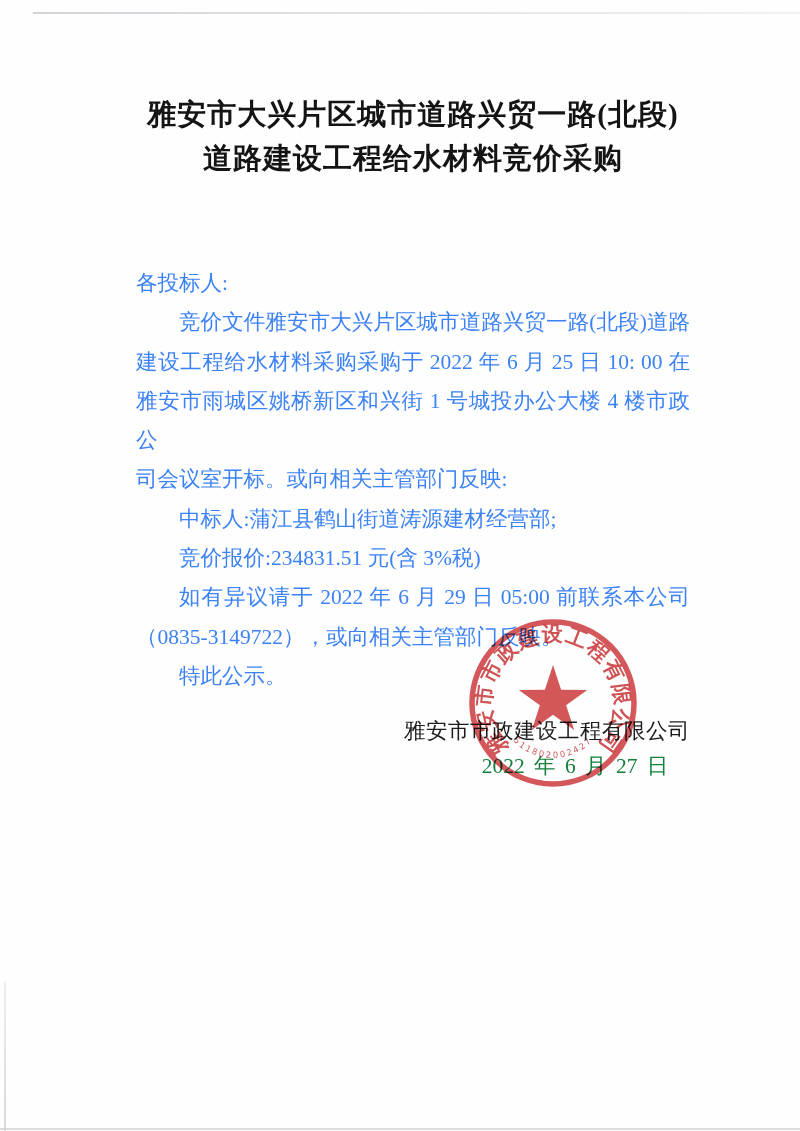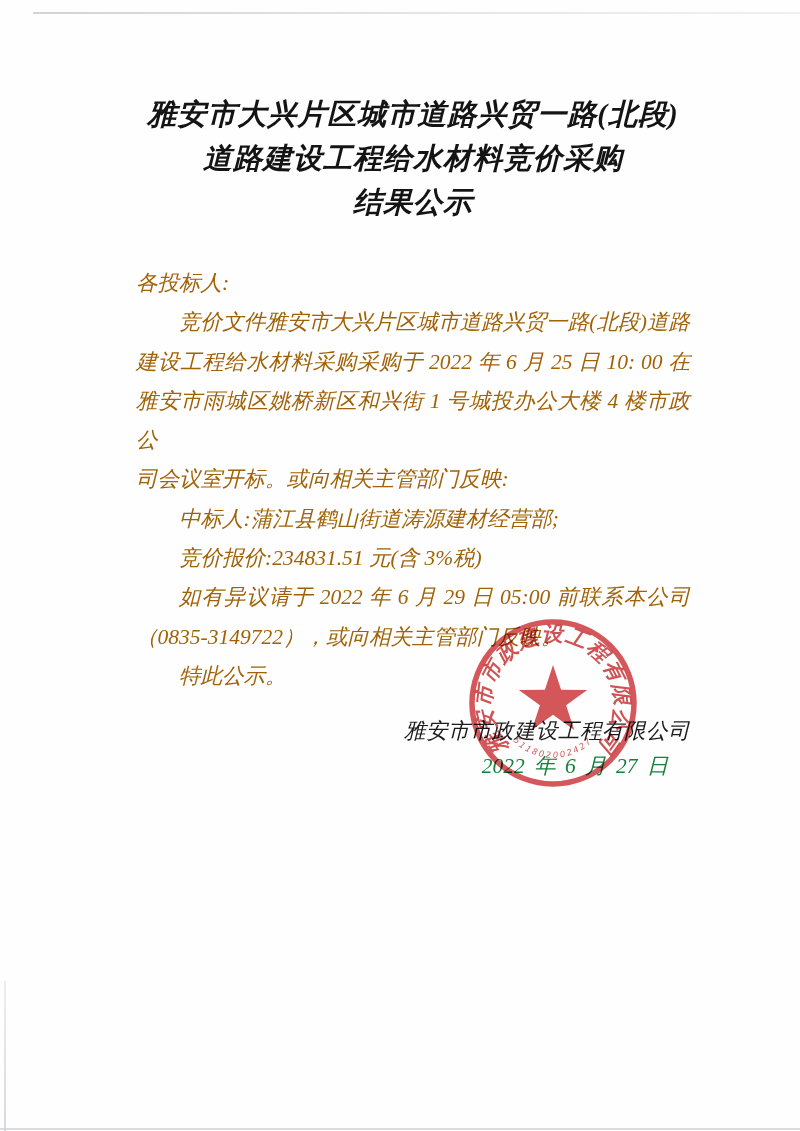--- a/index.html
+++ b/index.html
@@ -4,21 +4,21 @@
 <style>
   html, body { margin: 0; padding: 0; }
   body {
     width: 800px; height: 1131px;
     background: #ffffff;
     position: relative;
     overflow: hidden;
     font-family: "Liberation Serif", "DejaVu Serif", serif;
     color: #1d1d1f;
   }
-  .page { position: absolute; inset: 0; background: #fefefe; font-style: italic; }
+  .page { position: absolute; inset: 0; background: #fefefe; }
 
   
   .scan-edge-top {
     position: absolute; top: 12px; left: 33px; right: 0; height: 2px;
     background: linear-gradient(to right, #caccd2, #e2e3e8 60%, #eceef2);
     opacity: .85;
   }
   .scan-edge-bottom {
     position: absolute; bottom: 1px; left: 0; right: 0; height: 2px;
     background: #d2d3d8; opacity: .8;
@@ -32,21 +32,21 @@
   .title-block {
     position: absolute; left: 136px; top: 92px; width: 554px;
     text-align: center;
     font-size: 29px; font-weight: bold; line-height: 44px;
     color: #141414;
     letter-spacing: 1px;
   }
   .body-block {
     position: absolute; left: 136px; top: 264px; width: 554px;
     font-size: 21.5px; line-height: 39.3px;
-    color: #a16207;
+    color: #3b82f6;
   }
   .line { white-space: nowrap; }
   .line.j {
     white-space: normal;
     text-align: justify;
     text-align-last: justify;
   }
   .line.ind { padding-left: 43px; }
   .line.j.ind { padding-left: 0; text-indent: 43px; }
 
@@ -73,21 +73,20 @@
 
 <div class="page">
 
   <div class="scan-edge-top"></div>
   <div class="scan-edge-bottom"></div>
   <div class="scan-edge-left"></div>
 
   <div class="title-block">
     <div class="title-line">雅安市大兴片区城市道路兴贸一路(北段)</div>
     <div class="title-line">道路建设工程给水材料竞价采购</div>
-    <div class="title-line">结果公示</div>
   </div>
 
   <div class="body-block">
     <div class="line">各投标人:</div>
     <div class="line j ind">竞价文件雅安市大兴片区城市道路兴贸一路(北段)道路</div>
     <div class="line j">建设工程给水材料采购采购于 2022 年 6 月 25 日 10: 00 在</div>
     <div class="line j">雅安市雨城区姚桥新区和兴街 1 号城投办公大楼 4 楼市政公</div>
     <div class="line">司会议室开标。或向相关主管部门反映:</div>
     <div class="line ind">中标人:蒲江县鹤山街道涛源建材经营部;</div>
     <div class="line ind">竞价报价:234831.51 元(含 3%税)</div>

